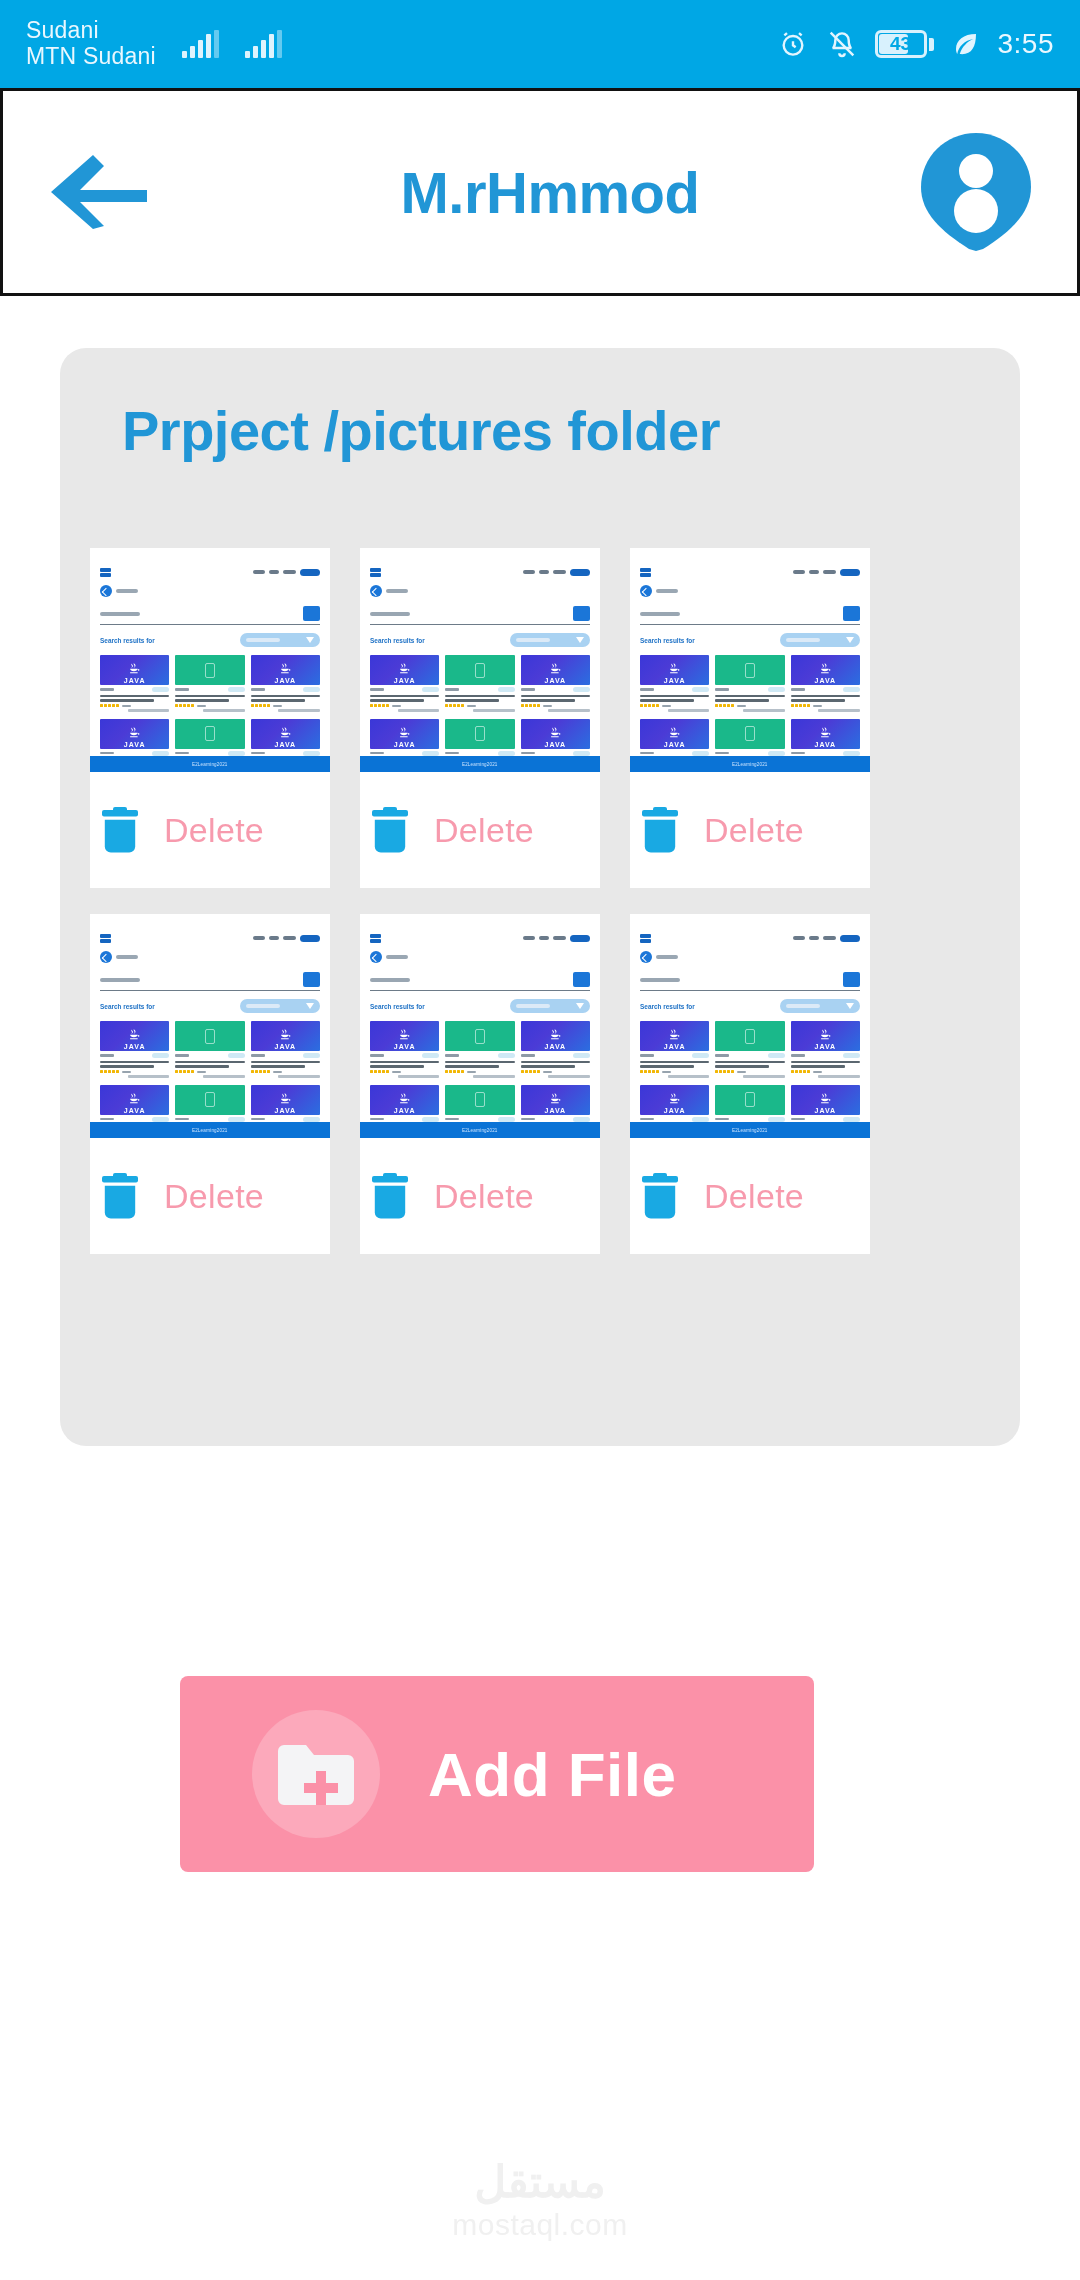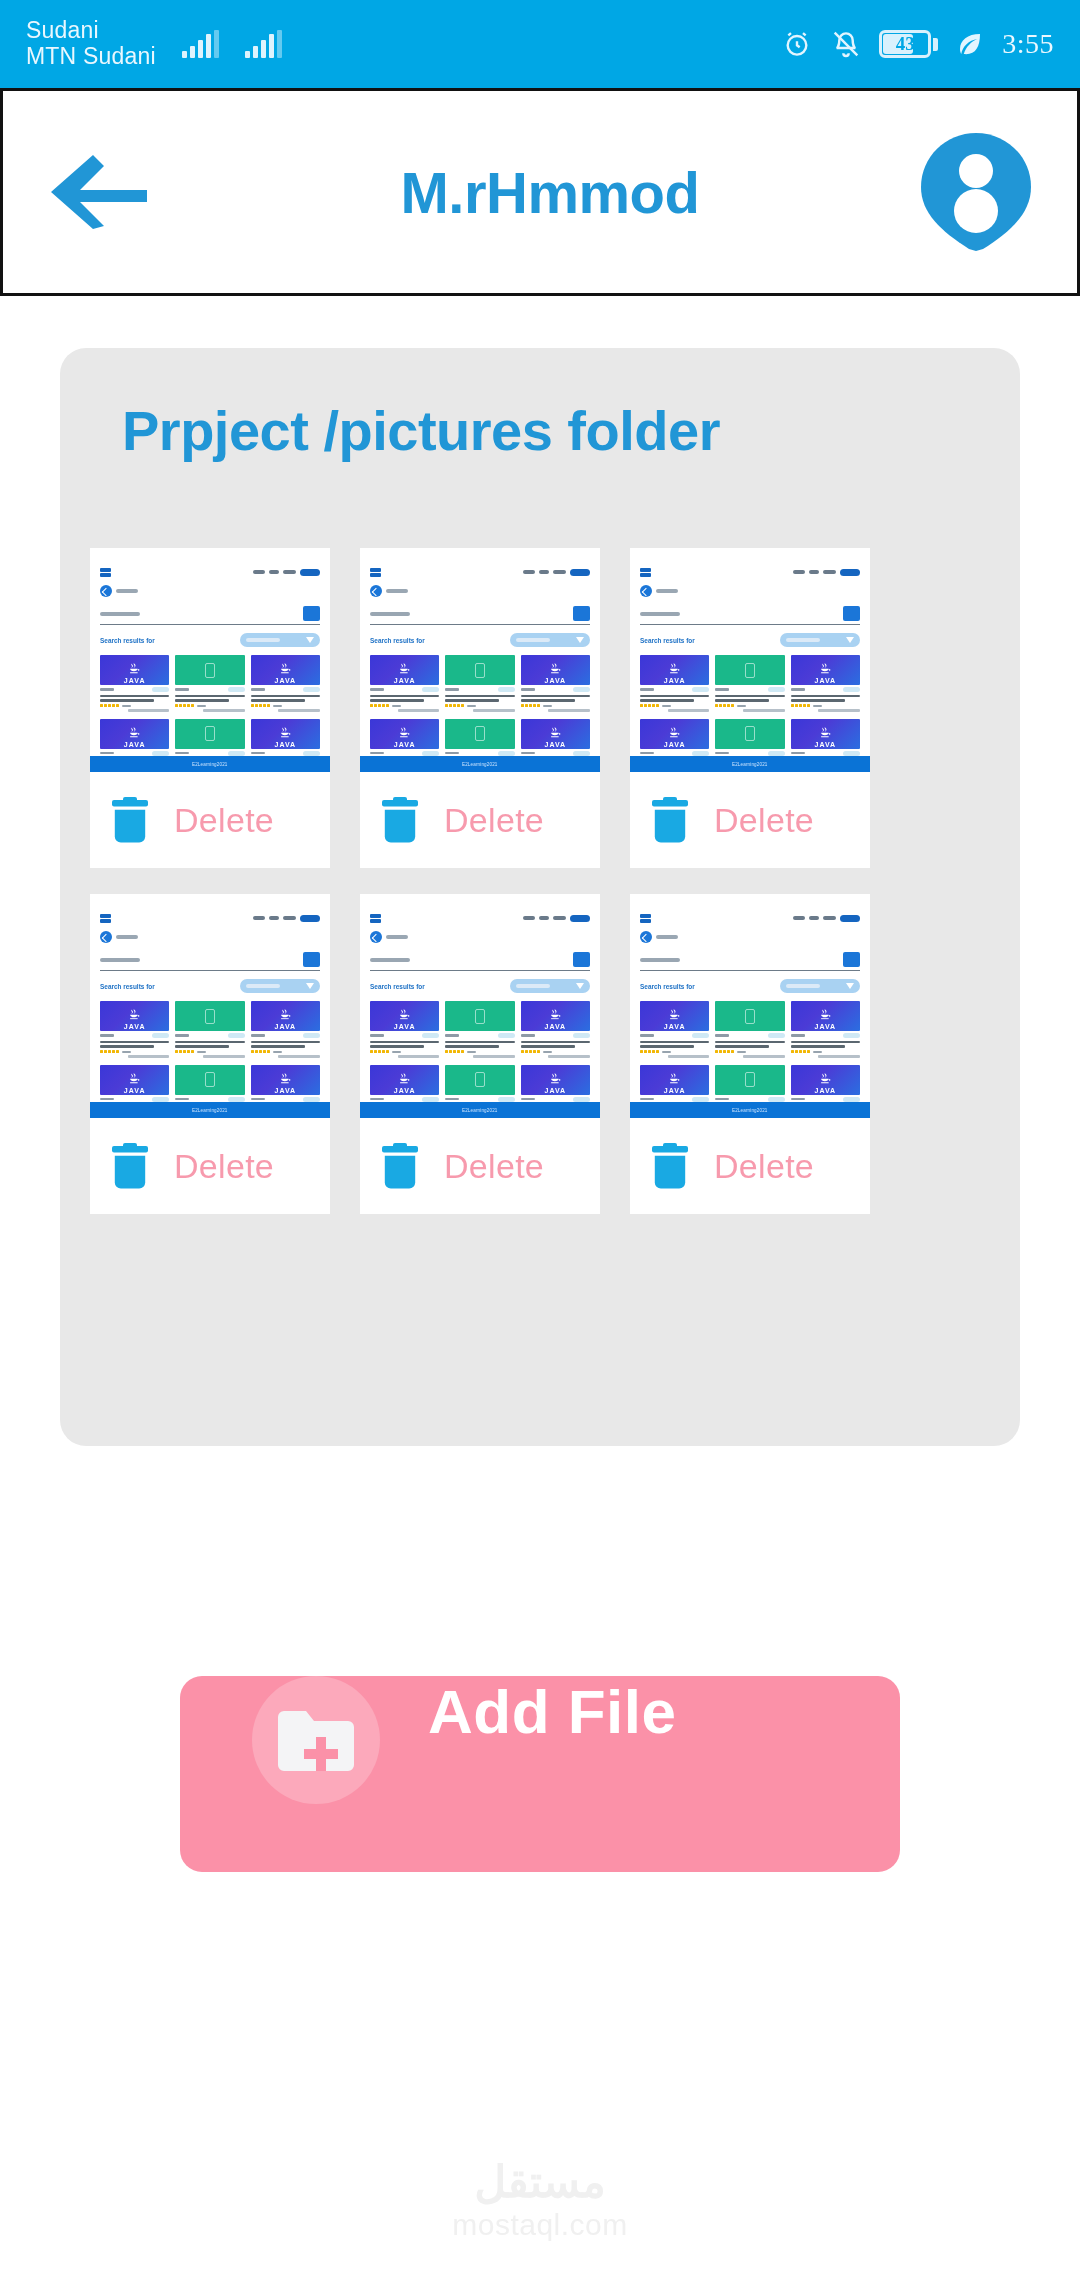--- a/index.html
+++ b/index.html
@@ -22,21 +22,21 @@
   .sb-left{ display:flex; align-items:center; gap:26px; }
   .carriers{ display:flex; flex-direction:column; justify-content:center;
     line-height:1.12; font-size:23px; color:#e9f7fe; letter-spacing:.2px; }
   .sig{ display:flex; align-items:flex-end; gap:3px; height:28px; opacity:.95; }
   .sig i{ display:block; width:5px; background:#eaf8ff; border-radius:1px; }
   .sig i:nth-child(1){ height:7px; }
   .sig i:nth-child(2){ height:12px; }
   .sig i:nth-child(3){ height:18px; }
   .sig i:nth-child(4){ height:24px; }
   .sig i:nth-child(5){ height:28px; opacity:.45; }
-  .sb-right{ display:flex; align-items:center; gap:17px;font-family:Liberation Serif, serif; }
+  .sb-right{ display:flex; align-items:center; gap:17px; }
   .sb-right svg{ display:block; }
   .battery{ display:flex; align-items:center; }
   .bat-body{
     width:52px; height:28px; border:3px solid #d8f1fd; border-radius:6px;
     display:flex; align-items:center; justify-content:center;
     font-size:19px; font-weight:bold; color:#00a7e5; background:transparent;
     position:relative;
   }
   .bat-fill{ position:absolute; left:1px; top:1px; bottom:1px; width:64%;
     background:#d8f1fd; border-radius:3px; }
@@ -73,21 +73,21 @@
     position:absolute; left:30px; top:200px; width:900px;
     display:grid; grid-template-columns:repeat(3, 240px); gap:26px 30px;
   }
 
   
   .card{ width:240px; background:#ffffff; cursor:pointer; }
   .thumb{ position:relative; width:240px; height:208px; background:#ffffff; overflow:hidden; }
   .thumb-band{ width:240px; height:16px; background:#0a73d6; display:flex; align-items:center; justify-content:center; }
   .thumb-band span{ font-size:5px; color:#cfe6ff; transform:scale(.9); letter-spacing:.2px; }
   .card-actions{
-    height:96px; display:flex; align-items:center; gap:22px; padding-left:18px; background:#fff;border-radius:31px;
+    height:116px; display:flex; align-items:center; gap:22px; padding-left:8px; background:#fff;border-radius:31px;
   }
   .trash-ico{ width:44px; height:46px; flex:none; }
   .del-label{ font-size:34px; color:#f79aad; letter-spacing:.3px; }
 
   
   .mk{ position:absolute; inset:0; padding:12px 10px 0 10px; }
   .mk-top{ display:flex; align-items:center; justify-content:space-between; height:12px; margin-top:6px; }
   .mk-logo{ display:flex; flex-direction:column; gap:1px; }
   .mk-logo b{ display:block; width:11px; height:4px; background:#1565c0; border-radius:1px; }
   .mk-topright{ display:flex; align-items:center; gap:4px; }
@@ -122,23 +122,23 @@
   .bk-badge{ width:17px; height:5px; background:#cfe9f5; border-radius:3px; }
   .bk-t1{ height:2.5px; background:#5b6770; border-radius:1px; margin-top:2.5px; }
   .bk-t2{ height:2.5px; background:#5b6770; border-radius:1px; margin-top:2px; width:78%; }
   .bk-stars{ display:flex; gap:1px; margin-top:2.5px; align-items:center; }
   .bk-stars b{ display:block; width:3px; height:3px; background:#f2b705; border-radius:.5px; }
   .bk-stars em{ display:block; width:9px; height:2px; background:#97a3ae; border-radius:1px; margin-left:2px; }
   .bk-price{ height:2.5px; width:60%; background:#b6c0c9; border-radius:1px; margin-top:2px; margin-left:auto; }
 
   
   .addfile{
-    position:absolute; left:180px; top:1676px; width:720px; height:196px;
-    background:#fb91a8; border-radius:22px;
-    display:flex; align-items:flex-start; cursor:pointer;
+    position:absolute; left:180px; top:1676px; width:634px; height:196px;
+    background:#fb91a8; border-radius:8px;
+    display:flex; align-items:center; cursor:pointer;
   }
   .addfile-ico{
     margin-left:72px; width:128px; height:128px; border-radius:50%;
     background:rgba(255,255,255,.22);
     display:flex; align-items:center; justify-content:center; flex:none;
   }
   .addfile-txt{ margin-left:48px; font-size:62px; font-weight:bold; color:#ffffff; letter-spacing:.5px; }
 
   
   .watermark{

